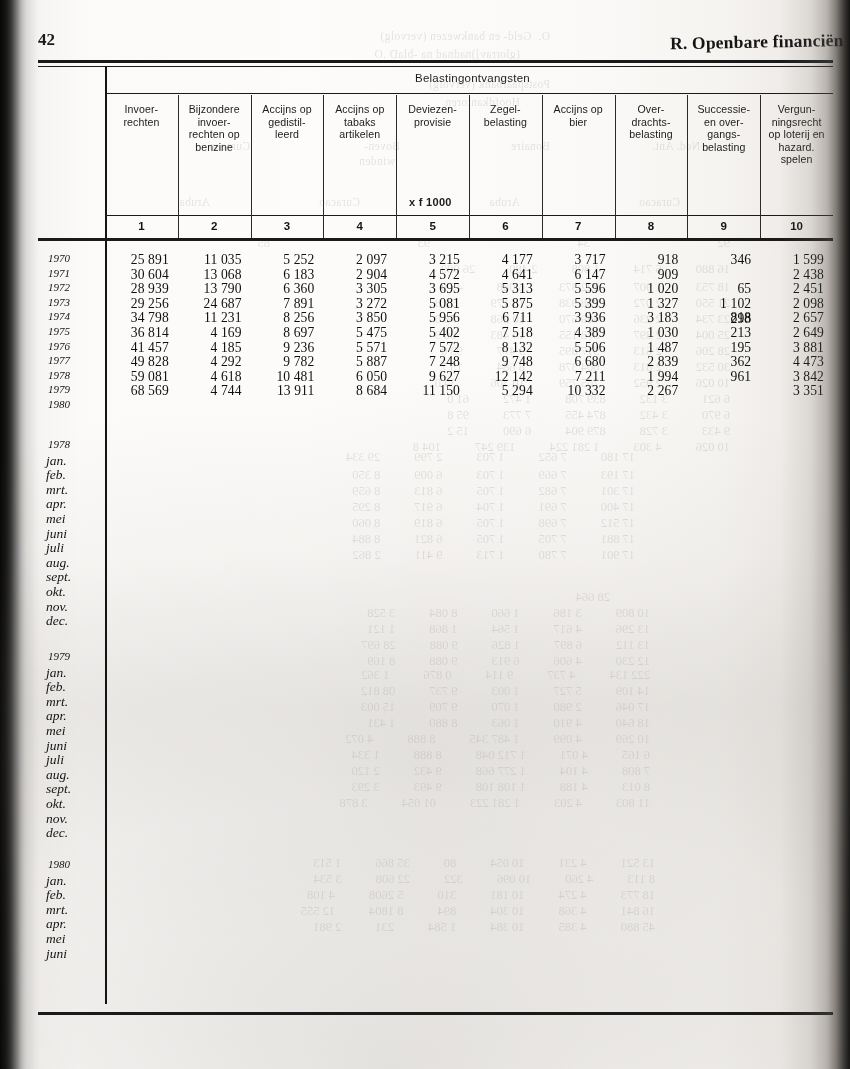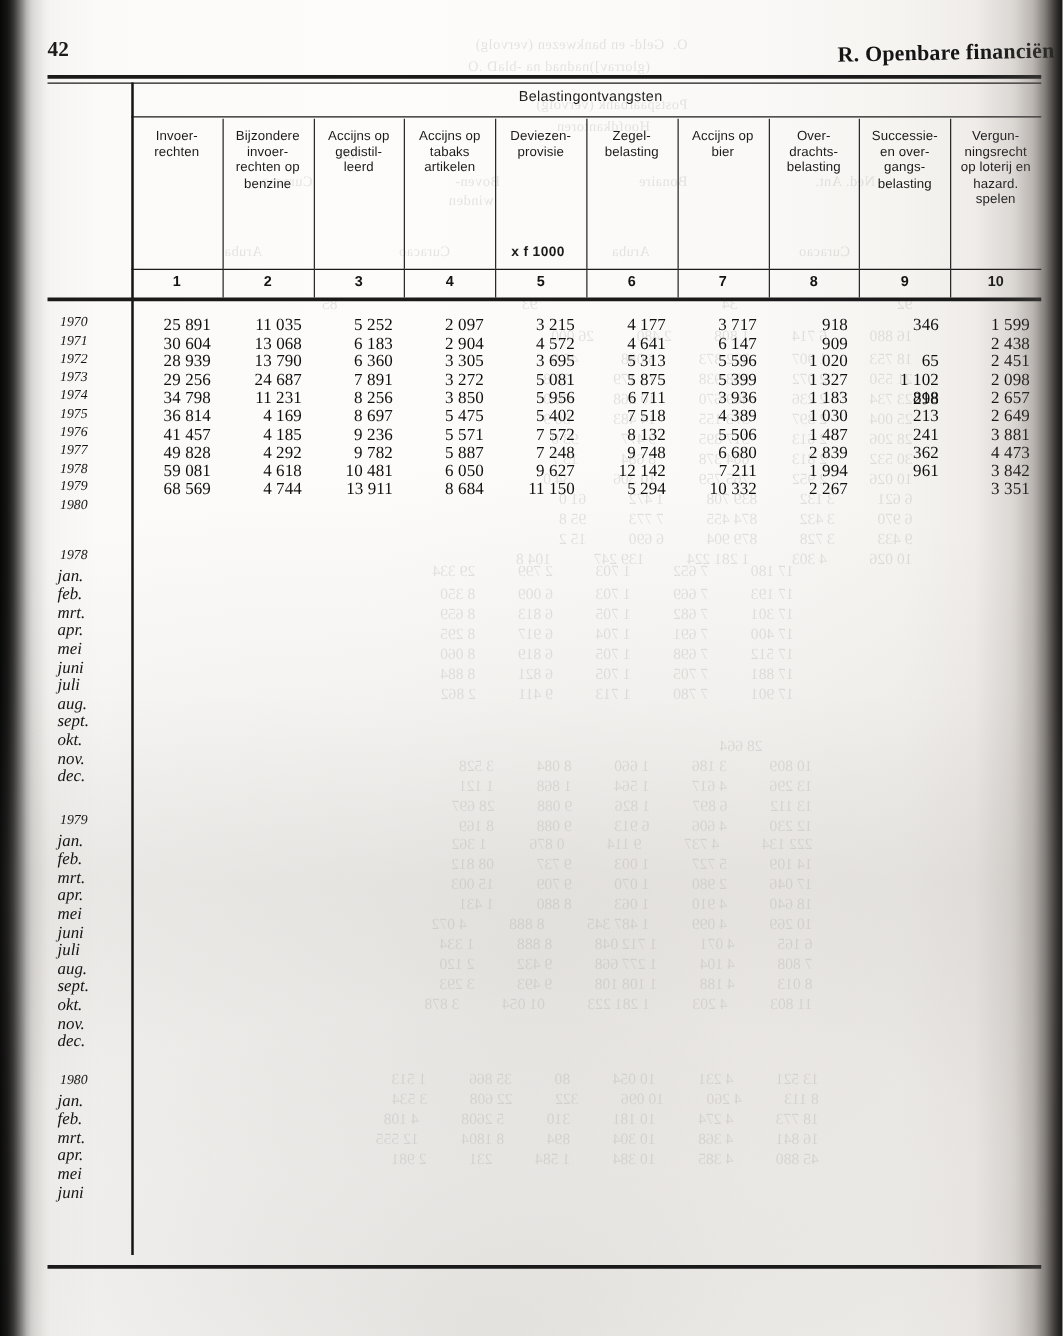--- a/index.html
+++ b/index.html
@@ -597,42 +597,42 @@
         <div class="cell" style="left: 614.6px; width: 63.8px; top: 295.8px;">1 327</div>
         <div class="cell" style="left: 687.4px; width: 63.8px; top: 295.8px;">1 102</div>
         <div class="cell" style="left: 760.2px; width: 63.8px; top: 295.8px;">2 098</div>
         <div class="cell" style="left: 105px; width: 63.8px; top: 310.4px;">34 798</div>
         <div class="cell" style="left: 177.8px; width: 63.8px; top: 310.4px;">11 231</div>
         <div class="cell" style="left: 250.6px; width: 63.8px; top: 310.4px;">8 256</div>
         <div class="cell" style="left: 323.4px; width: 63.8px; top: 310.4px;">3 850</div>
         <div class="cell" style="left: 396.2px; width: 63.8px; top: 310.4px;">5 956</div>
         <div class="cell" style="left: 469px; width: 63.8px; top: 310.4px;">6 711</div>
         <div class="cell" style="left: 541.8px; width: 63.8px; top: 310.4px;">3 936</div>
-        <div class="cell" style="left: 614.6px; width: 63.8px; top: 310.4px;">1 183</div>
+        <div class="cell" style="left: 614.6px; width: 63.8px; top: 310.4px;">3 183</div>
         <div class="cell" style="left: 687.4px; width: 63.8px; top: 310.4px;">818</div>
         <div class="cell" style="left: 760.2px; width: 63.8px; top: 310.4px;">2 657</div>
         <div class="cell" style="left: 105px; width: 63.8px; top: 325px;">36 814</div>
         <div class="cell" style="left: 177.8px; width: 63.8px; top: 325px;">4 169</div>
         <div class="cell" style="left: 250.6px; width: 63.8px; top: 325px;">8 697</div>
         <div class="cell" style="left: 323.4px; width: 63.8px; top: 325px;">5 475</div>
         <div class="cell" style="left: 396.2px; width: 63.8px; top: 325px;">5 402</div>
         <div class="cell" style="left: 469px; width: 63.8px; top: 325px;">7 518</div>
         <div class="cell" style="left: 541.8px; width: 63.8px; top: 325px;">4 389</div>
         <div class="cell" style="left: 614.6px; width: 63.8px; top: 325px;">1 030</div>
         <div class="cell" style="left: 687.4px; width: 63.8px; top: 325px;">213</div>
         <div class="cell" style="left: 760.2px; width: 63.8px; top: 325px;">2 649</div>
         <div class="cell" style="left: 105px; width: 63.8px; top: 339.6px;">41 457</div>
         <div class="cell" style="left: 177.8px; width: 63.8px; top: 339.6px;">4 185</div>
         <div class="cell" style="left: 250.6px; width: 63.8px; top: 339.6px;">9 236</div>
         <div class="cell" style="left: 323.4px; width: 63.8px; top: 339.6px;">5 571</div>
         <div class="cell" style="left: 396.2px; width: 63.8px; top: 339.6px;">7 572</div>
         <div class="cell" style="left: 469px; width: 63.8px; top: 339.6px;">8 132</div>
         <div class="cell" style="left: 541.8px; width: 63.8px; top: 339.6px;">5 506</div>
         <div class="cell" style="left: 614.6px; width: 63.8px; top: 339.6px;">1 487</div>
-        <div class="cell" style="left: 687.4px; width: 63.8px; top: 339.6px;">241</div>
+        <div class="cell" style="left: 687.4px; width: 63.8px; top: 339.6px;">195</div>
         <div class="cell" style="left: 760.2px; width: 63.8px; top: 339.6px;">3 881</div>
         <div class="cell" style="left: 105px; width: 63.8px; top: 354.2px;">49 828</div>
         <div class="cell" style="left: 177.8px; width: 63.8px; top: 354.2px;">4 292</div>
         <div class="cell" style="left: 250.6px; width: 63.8px; top: 354.2px;">9 782</div>
         <div class="cell" style="left: 323.4px; width: 63.8px; top: 354.2px;">5 887</div>
         <div class="cell" style="left: 396.2px; width: 63.8px; top: 354.2px;">7 248</div>
         <div class="cell" style="left: 469px; width: 63.8px; top: 354.2px;">9 748</div>
         <div class="cell" style="left: 541.8px; width: 63.8px; top: 354.2px;">6 680</div>
         <div class="cell" style="left: 614.6px; width: 63.8px; top: 354.2px;">2 839</div>
         <div class="cell" style="left: 687.4px; width: 63.8px; top: 354.2px;">362</div>

